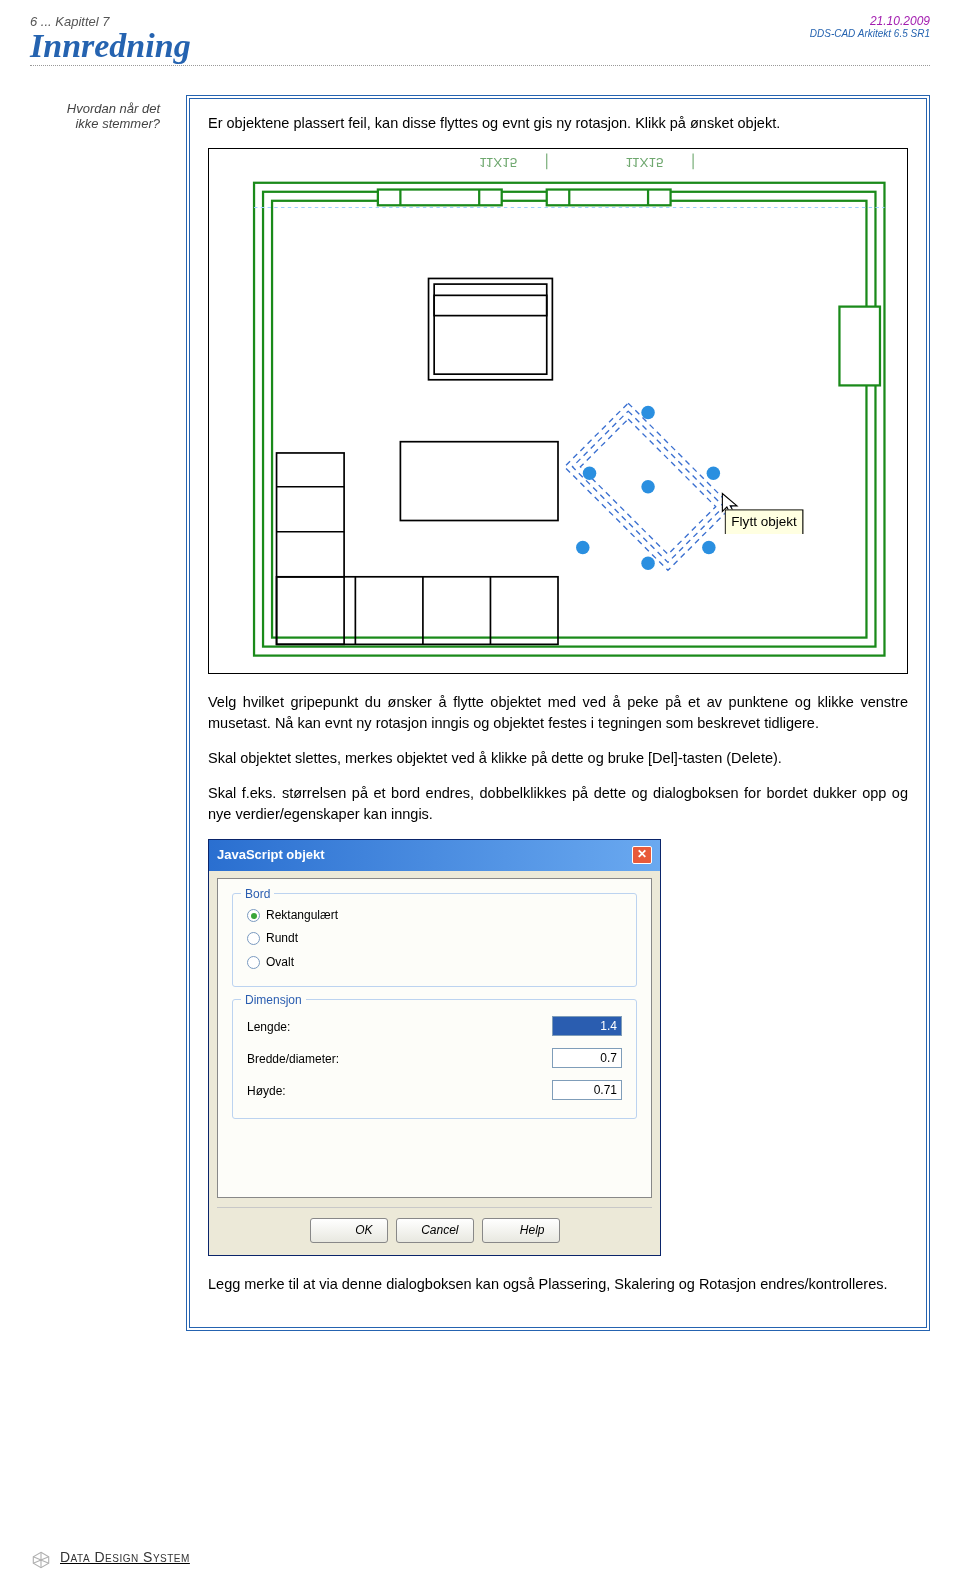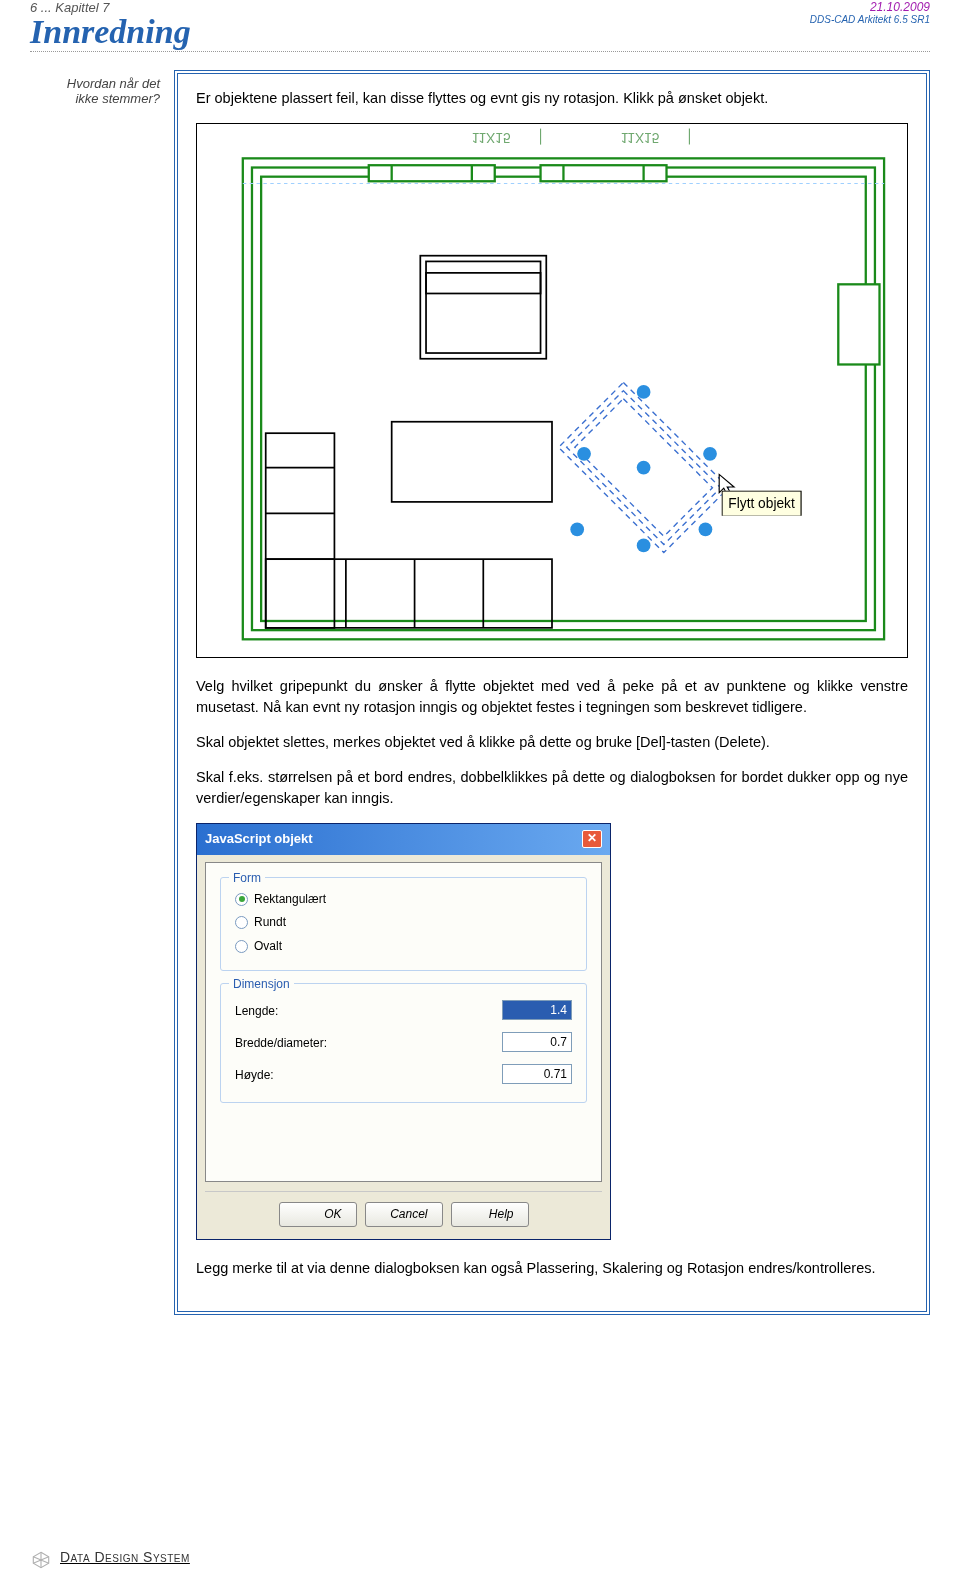--- a/index.html
+++ b/index.html
@@ -11,21 +11,21 @@
     position: relative;
     color: #000;
   }
   .page {
     padding: 0 30px 30px 30px;
   }
   .header {
     display: flex;
     justify-content: space-between;
     align-items: flex-start;
-    padding-top: 0;
+    padding-top: 14px;
   }
   .header-left { text-align: left; }
   .header-right { text-align: right; }
   .page-ref { font-size: 13px; font-style: italic; color: #555; }
   .date { font-size: 12px; font-style: italic; color: #a21caf; }
   .title {
     font-size: 34px;
     font-weight: bold;
     font-style: italic;
     color: #2563b0;
@@ -33,22 +33,22 @@
     font-family: Liberation Serif, serif;
   }
   .product { font-size: 10px; font-style: italic; color: #2563b0; }
   .hr-dotted {
     border: none;
     border-top: 1px dotted #999;
     margin-top: 2px;
   }
   .main-row {
     display: flex;
-    margin-top: 18px;
-    gap: 4px;
+    margin-top: 29px;
+    gap: 16px;
   }
   .sidebar {
     width: 140px;
     font-size: 13px;
     font-style: italic;
     text-align: right;
     color: #444;
     padding-right: 10px;
     padding-top: 6px;
   }
@@ -69,21 +69,21 @@
     overflow: hidden;
   }
   .tooltip-box {
     background: #ffffe1;
     border: 1px solid #000;
     font-size: 12px;
     padding: 2px 5px;
     display: inline-block;
   }
   .dialog {
-    width: 415px;
+    width: 453px;
     border: 1px solid #0a246a;
     background: #ece9d8;
     font-family: Tahoma, Arial, sans-serif;
     font-size: 12px;
     margin-bottom: 18px;
   }
   .dialog-title {
     background: linear-gradient(to right, #2a6fd0, #6aa9f0);
     color: #fff;
     font-weight: bold;
@@ -331,21 +331,21 @@
         <div class="dialog-title">
           <span>JavaScript objekt</span>
           <span class="close-btn">
             <span>✕</span>
           </span>
         </div>
         <div class="dialog-body">
           <div class="tab-content">
 
             <div class="fieldset">
-              <div class="legend">Form</div>
+              <div class="legend">Bord</div>
               <div class="radio-row">
                 <span class="radio checked"></span>
                 <span>Rektangulært</span>
               </div>
               <div class="radio-row">
                 <span class="radio"></span>
                 <span>Rundt</span>
               </div>
               <div class="radio-row">
                 <span class="radio"></span>

